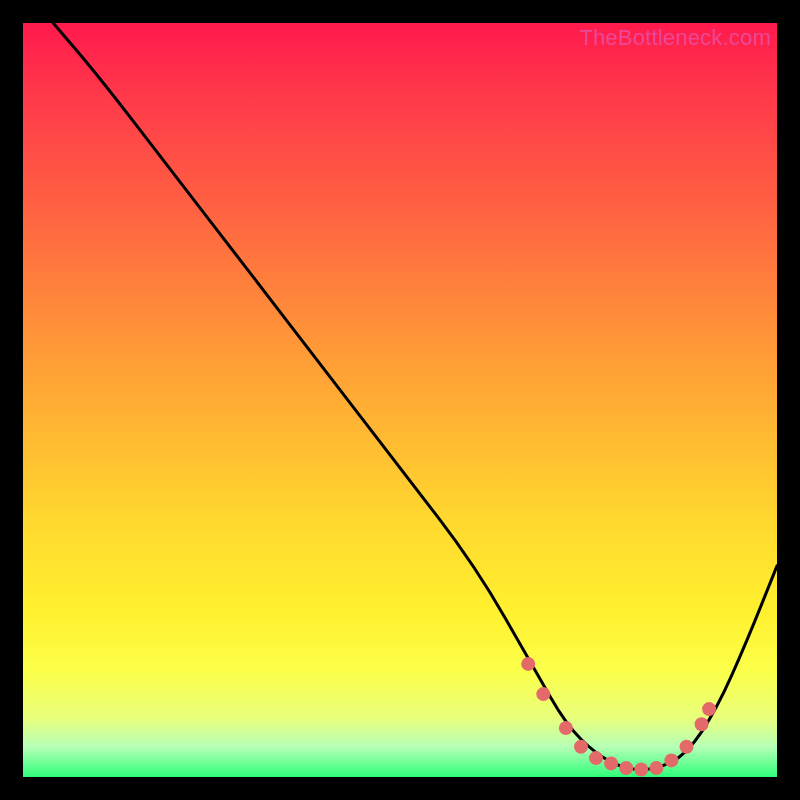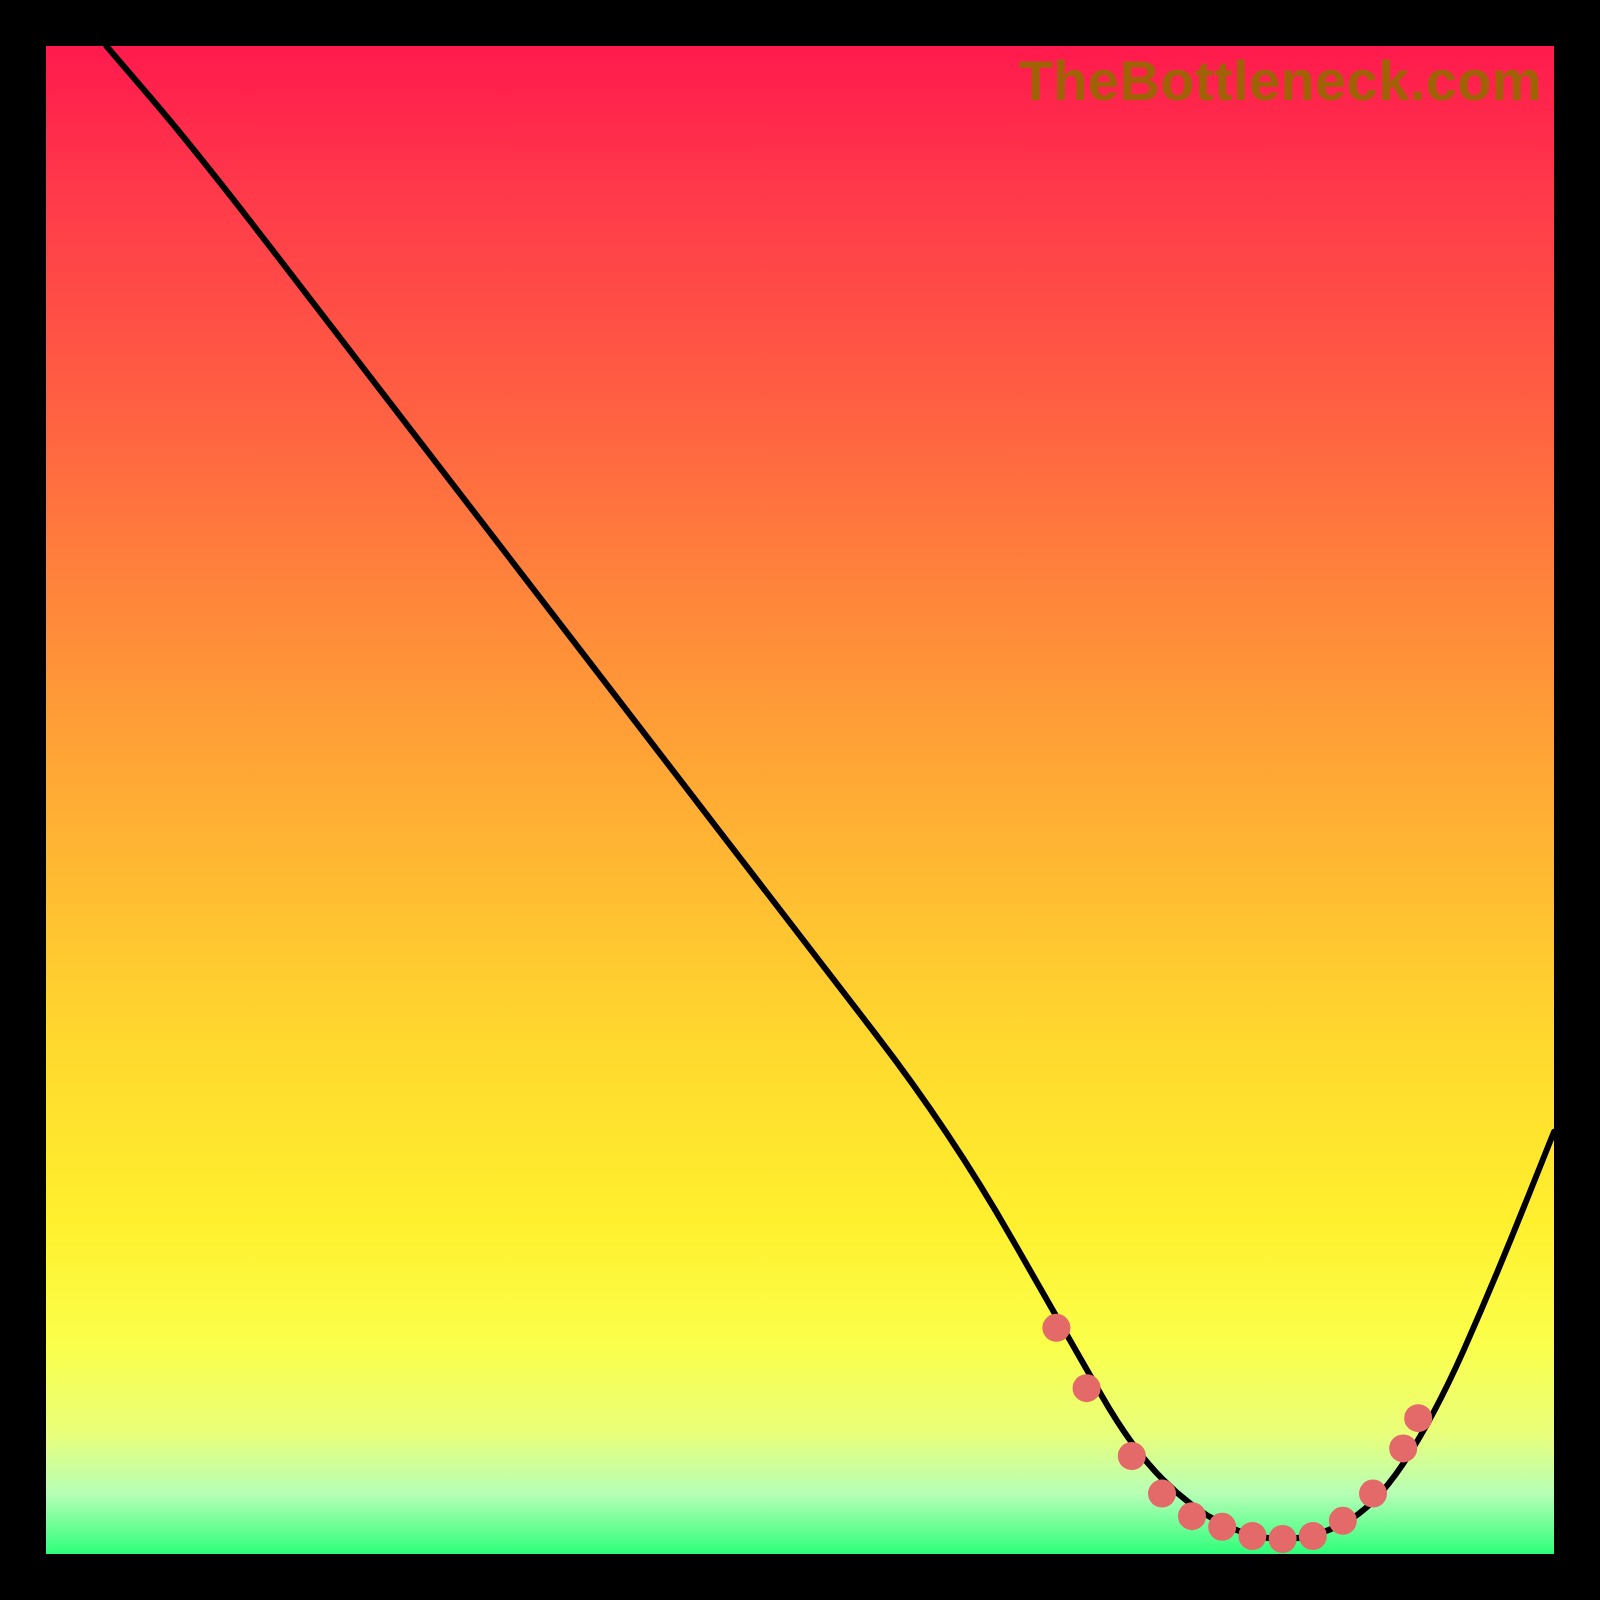--- a/index.html
+++ b/index.html
@@ -37,23 +37,23 @@
       #fbff4a 86%,
       #e9ff7a 92%,
       #b6ffb6 96%,
       #2eff7a 100%
     );
   }
   .watermark {
     position: absolute;
     top: 2px;
     right: 6px;
-    color: #a16207;
-    font-size: 28px;
-    font-weight: 700;
+    color: #ec4899;
+    font-size: 22px;
+    font-weight: 400;
     letter-spacing: 0.2px;
     user-select: none;
   }
   svg.curve {
     position: absolute;
     left: 0;
     top: 0;
     width: 754px;
     height: 754px;
     pointer-events: none;

